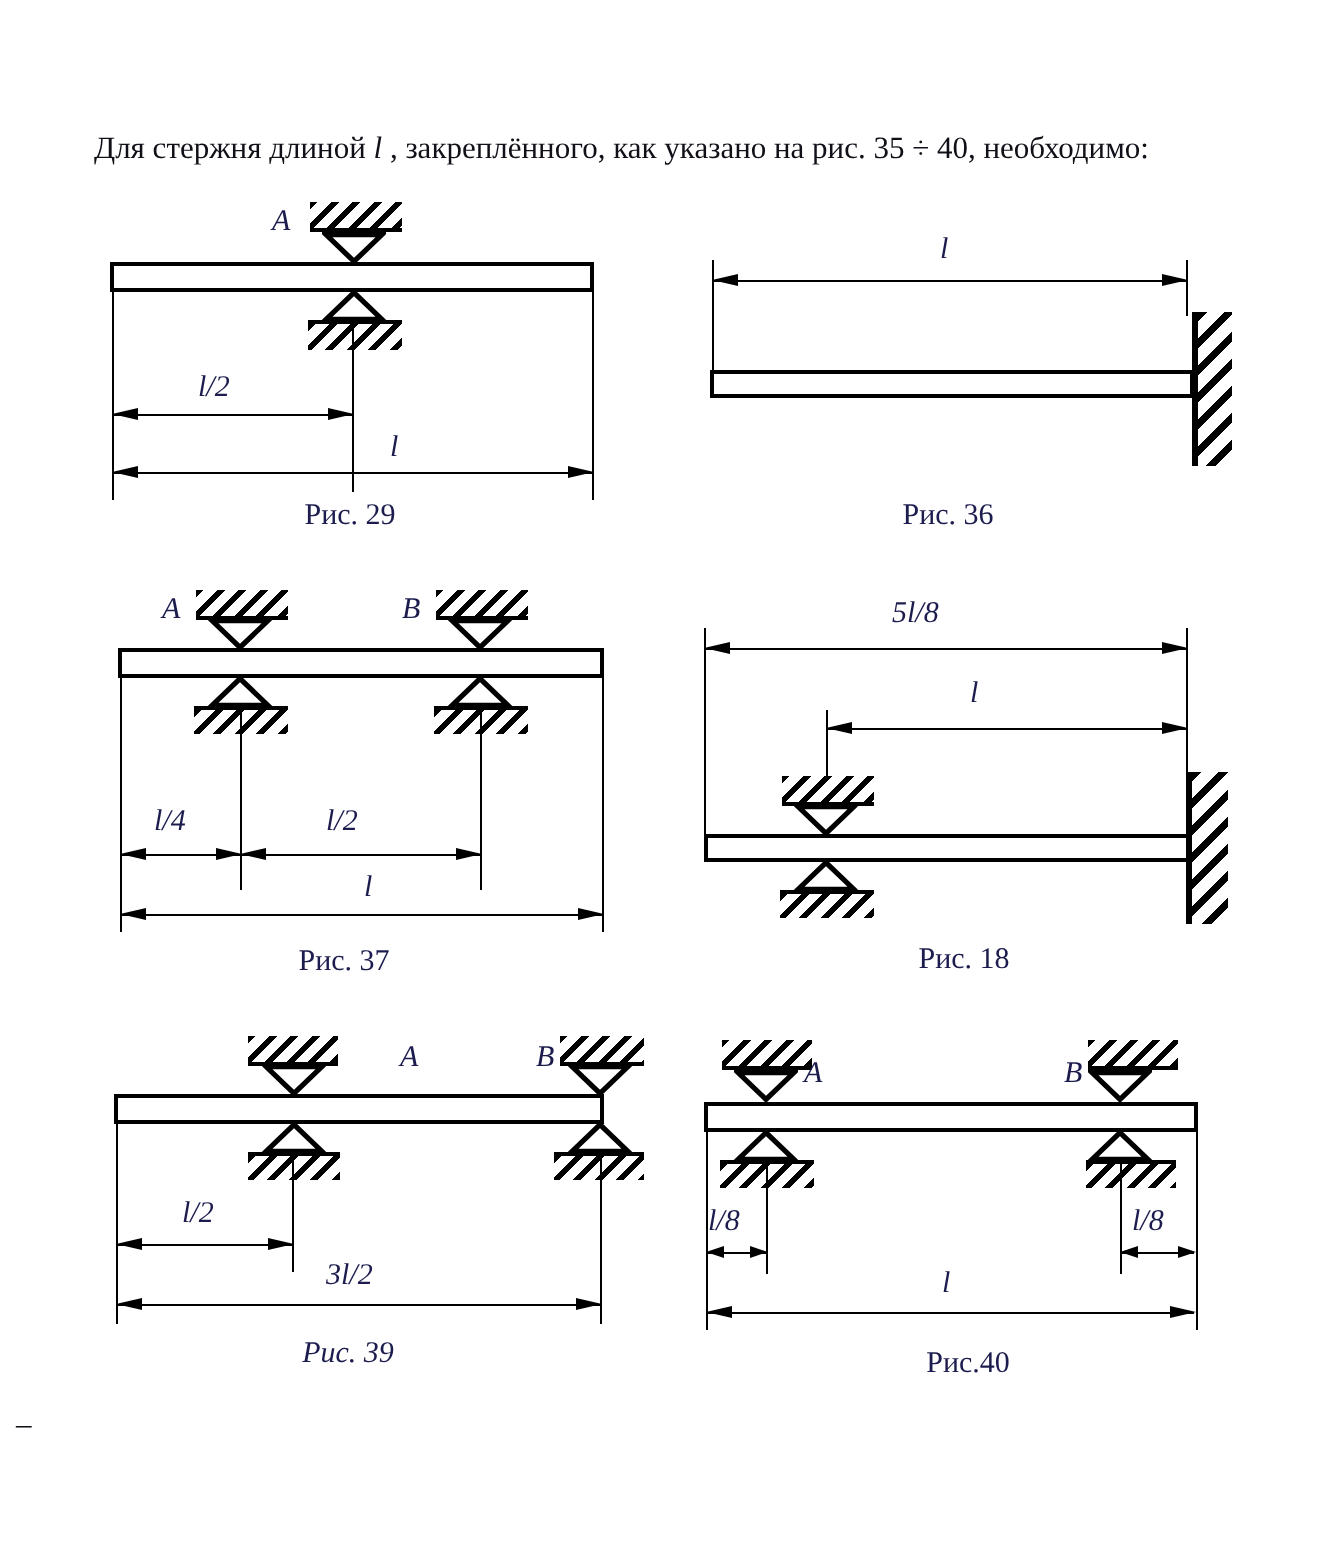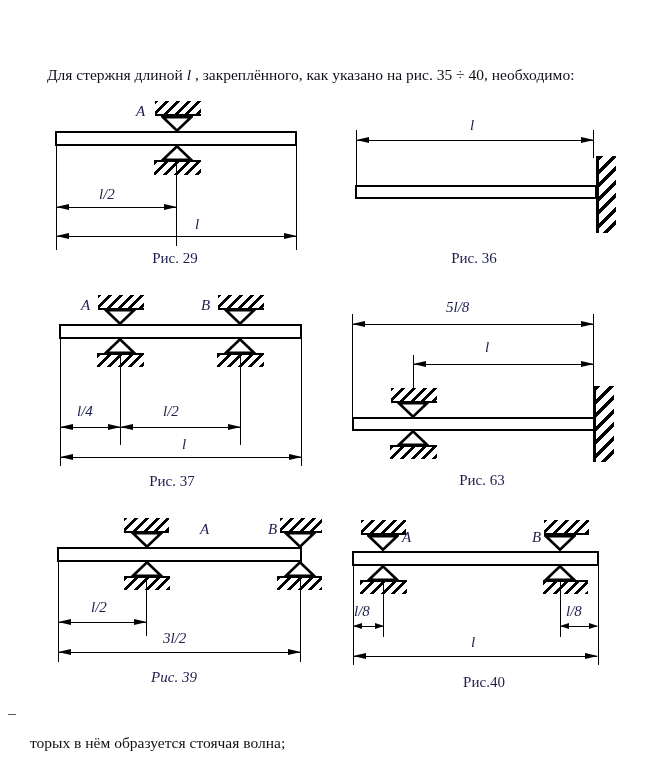--- a/index.html
+++ b/index.html
@@ -192,21 +192,21 @@
 
     <svg class="tri" style="left:397px;top:430px;" width="32" height="16" viewBox="0 0 32 16">
         <path d="M2 14.7 H30 L16 1.3 Z"></path>
       </svg>
     <div class="hatch hbot" style="left:390px;top:445px;width:47px;height:14px;"></div>
 
     <div class="wall" style="left:593px;top:386px;width:21px;height:76px;"></div>
 
     <span class="flbl" style="left:446px;top:299px;">5l/8</span>
     <span class="flbl" style="left:485px;top:339px;">l</span>
-    <span class="fcap" style="left:482px;top:472px;">Рис. 63</span>
+    <span class="fcap" style="left:482px;top:472px;">Рис. 18</span>
   </div>
 
   <div class="fig">
     <i class="vln" style="left:58px;top:561px;height:101px;"></i>
     <i class="vln" style="left:146px;top:561px;height:75px;"></i>
     <i class="vln" style="left:300px;top:561px;height:101px;"></i>
 
     <div class="dim" style="left:58px;top:618px;width:89px;">
         <span class="ln"></span>
         <span class="al"></span>
@@ -289,15 +289,14 @@
 
     <span class="flbl" style="left:402px;top:529px;">A</span>
     <span class="flbl" style="left:532px;top:529px;">B</span>
     <span class="flbl" style="left:354px;top:603px;">l/8</span>
     <span class="flbl" style="left:566px;top:603px;">l/8</span>
     <span class="flbl" style="left:471px;top:634px;">l</span>
     <span class="fcap" style="left:484px;top:674px;">Рис.40</span>
   </div>
 
   <span class="bullet-dash">–</span>
-  <span class="bullet-line2">торых в нём образуется стоячая волна;</span>
 
 </div>
 
 </body></html>

